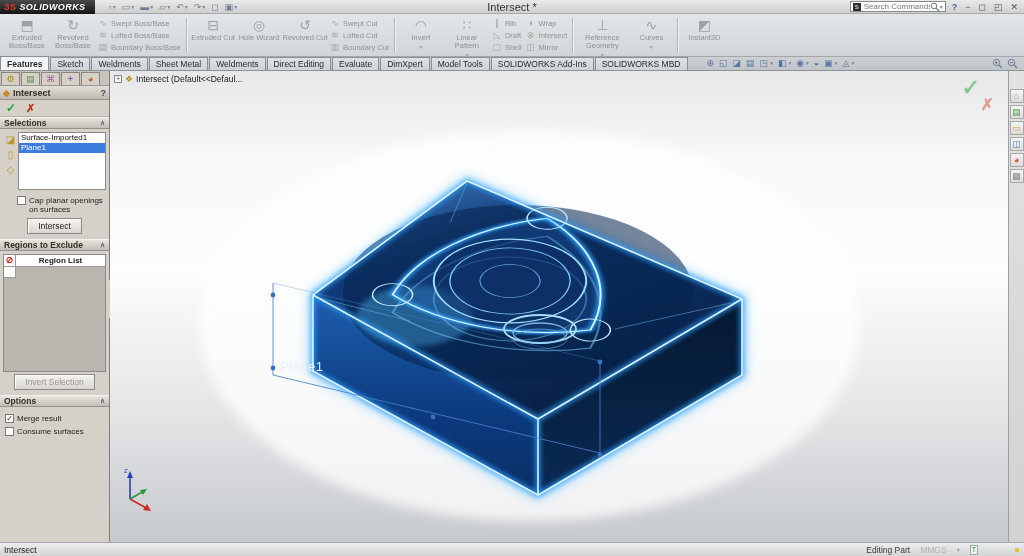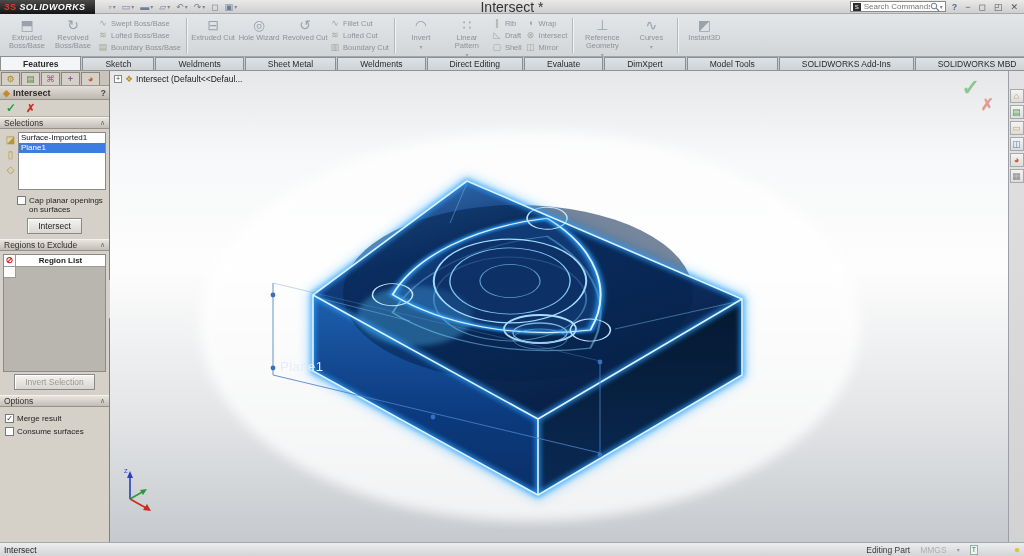--- a/index.html
+++ b/index.html
@@ -9,21 +9,21 @@
 
   
   .titlebar { height:14px; background:linear-gradient(#e9e9e9,#cfcfcf); display:flex; align-items:center; border-bottom:1px solid #a8a8a8; position:relative; }
   .swlogo { height:14px; background:linear-gradient(#4a4a4a,#141414); color:#fff; display:flex; align-items:center; padding:0 10px 0 4px; font-weight:bold; font-style:italic; font-size:9px; letter-spacing:.4px; }
   .swlogo .mark { color:#e03c31; font-style:normal; margin-right:3px; font-weight:bold; }
   .menus { display:flex; align-items:center; margin-left:6px; }
   .menu-item { padding:0 7px; font-size:9px; color:#1a1a1a; cursor:default; }
   .qat { display:flex; align-items:center; margin-left:10px; color:#6f7e96; }
   .qat .qbtn { display:flex; align-items:center; margin:0 3px; font-size:9px; }
   .qat .dd { font-size:6px; color:#888; margin-left:1px; }
-  .doc-title { position:absolute; left:0; right:0; text-align:center; font-size:14px; color:#333; pointer-events:none; }
+  .doc-title { position:absolute; left:0; right:0; text-align:center; font-size:11px; color:#333; pointer-events:none; }
   .tb-right { margin-left:auto; display:flex; align-items:center; gap:4px; padding-right:4px; z-index:2; }
   .searchbox { width:96px; height:11px; background:#fff; border:1px solid #8a8a8a; display:flex; align-items:center; padding:0 2px; }
   .searchbox .slogo { width:8px; height:8px; background:#2d2d2d; color:#fff; font-size:6px; display:flex; align-items:center; justify-content:center; margin-right:3px; }
   .searchbox input { border:none; outline:none; flex:1; font-size:8px; color:#555; font-family:"Liberation Sans",sans-serif; background:transparent; min-width:0; }
   .winbtn { font-size:9px; color:#555; padding:0 2px; }
   .helpbtn { color:#4a6b9a; font-weight:bold; }
 
   
   .ribbon { height:43px; background:linear-gradient(#e3e6e8,#d2d6d9); border-bottom:1px solid #a2a7ac; display:flex; align-items:stretch; padding:2px 2px 1px 4px; }
   .rgroup { display:flex; align-items:stretch; }
@@ -32,40 +32,40 @@
   .rbig .ric { font-size:14px; line-height:15px; color:#9aa2ab; }
   .rbig .rlb { font-size:7.5px; line-height:8px; text-align:center; margin-top:1px; }
   .rbig .dd { font-size:6px; color:#a0a4a8; margin-top:1px; }
   .rsmcol { display:flex; flex-direction:column; justify-content:space-around; padding:1px 2px; }
   .rsm { display:flex; align-items:center; color:#8e9296; font-size:7.5px; line-height:9px; white-space:nowrap; }
   .rsm .sic { font-size:9px; color:#a3a89c; margin-right:3px; width:10px; text-align:center; }
 
   
   .tabstrip { height:14px; background:linear-gradient(#cdd1d4,#bfc4c8); display:flex; align-items:flex-end; border-bottom:1px solid #8e9398; }
   .ctabs { display:flex; align-items:flex-end; height:14px; }
-  .ctab { height:13px; display:flex; align-items:center; padding:0 22px; font-size:8.5px; background:linear-gradient(#dfe2e4,#cfd3d6); border:1px solid #8a8f94; border-bottom:none; margin-right:1px; color:#2a2a2a; white-space:nowrap;text-align:center; }
+  .ctab { height:13px; display:flex; align-items:center; padding:0 6px; font-size:8.5px; background:linear-gradient(#dfe2e4,#cfd3d6); border:1px solid #8a8f94; border-bottom:none; margin-right:1px; color:#2a2a2a; white-space:nowrap;text-align:center; }
   .ctab.active { background:#f4f5f6; font-weight:bold; height:14px; }
   .hud { display:flex; align-items:center; gap:5px; margin-left:18px; height:14px; color:#5a74a0; font-size:9px; }
   .hud .dd { font-size:5.5px; color:#7c8288; margin-left:-3px; }
   .strip-right { margin-left:auto; display:flex; align-items:center; gap:4px; padding:0 6px; height:14px; }
 
   
   .main { flex:1; display:flex; min-height:0; }
 
   
   .panel { width:110px; background:#d5d1c8; border-right:1px solid #7f7f7f; display:flex; flex-direction:column; position:relative; font-size:8.5px; }
   .ptabs { height:15px; display:flex; align-items:flex-end; background:#c8c4bb; padding-left:1px; border-bottom:1px solid #9a968e; }
   .ptab { width:19px; height:13px; background:#d5d1c8; border:1px solid #8a867e; border-bottom:none; margin-right:1px; display:flex; align-items:center; justify-content:center; font-size:9px; }
   .pmhead { height:14px; background:linear-gradient(#e2dfd9,#bdb9b1); border-bottom:1px solid #98948c; display:flex; align-items:center; padding:0 3px; font-weight:bold; font-size:9px; color:#2e2a26; }
   .pmhead .fic { color:#c9872e; margin-right:3px; font-size:9px; }
   .pmhead .hq { margin-left:auto; color:#4a4a4a; font-weight:bold; }
   .confirm { height:17px; display:flex; align-items:center; gap:10px; padding:0 6px; border-bottom:1px solid #b5b1a9; background:#d5d1c8; }
   .ok { color:#1fa33c; font-size:12px; font-weight:bold; }
   .cancel { color:#d42b1e; font-size:11px; font-weight:bold; }
-  .grouphead { height:12px; background:linear-gradient(#e8e5df,#c2beb6); border-top:1px solid #f3f2ef; border-bottom:1px solid #96928a; display:flex; align-items:center; padding:0 4px; font-weight:normal; font-size:8.5px; color:#33302c; }
+  .grouphead { height:12px; background:linear-gradient(#e8e5df,#c2beb6); border-top:1px solid #f3f2ef; border-bottom:1px solid #96928a; display:flex; align-items:center; padding:0 4px; font-weight:bold; font-size:8.5px; color:#33302c; }
   .grouphead .chev { margin-left:auto; color:#6a6660; font-size:7px; }
   .gbody { padding:3px 3px 5px 3px; }
   .selrow { display:flex; }
   .selicons { width:15px; display:flex; flex-direction:column; gap:4px; align-items:center; padding-top:2px; }
   .selicons span { font-size:10px; color:#b9952e; }
   .listbox { flex:1; background:#fff; border:1px solid #8a8a8a; height:58px; overflow:hidden; }
   .li { padding:0 2px; height:10px; line-height:10px; font-size:8px; white-space:nowrap; color:#111; }
   .li.sel { background:#3d7de0; color:#fff; }
   .capline { display:flex; margin:6px 2px 4px 14px; }
   .cb { width:9px; height:9px; background:#fff; border:1px solid #7a7a7a; font-size:8px; line-height:8px; text-align:center; color:#333; flex:none; margin-right:3px; }
@@ -207,21 +207,21 @@
           <span class="ric">◎</span>
           <span class="rlb">Hole Wizard</span>
         </div>
       <div class="rbig">
           <span class="ric">↺</span>
           <span class="rlb">Revolved Cut</span>
         </div>
       <div class="rsmcol">
         <div class="rsm">
             <span class="sic">∿</span>
-            <span>Fillet Cut</span>
+            <span>Swept Cut</span>
           </div>
         <div class="rsm">
             <span class="sic">≋</span>
             <span>Lofted Cut</span>
           </div>
         <div class="rsm">
             <span class="sic">▥</span>
             <span>Boundary Cut</span>
           </div>
       </div>

